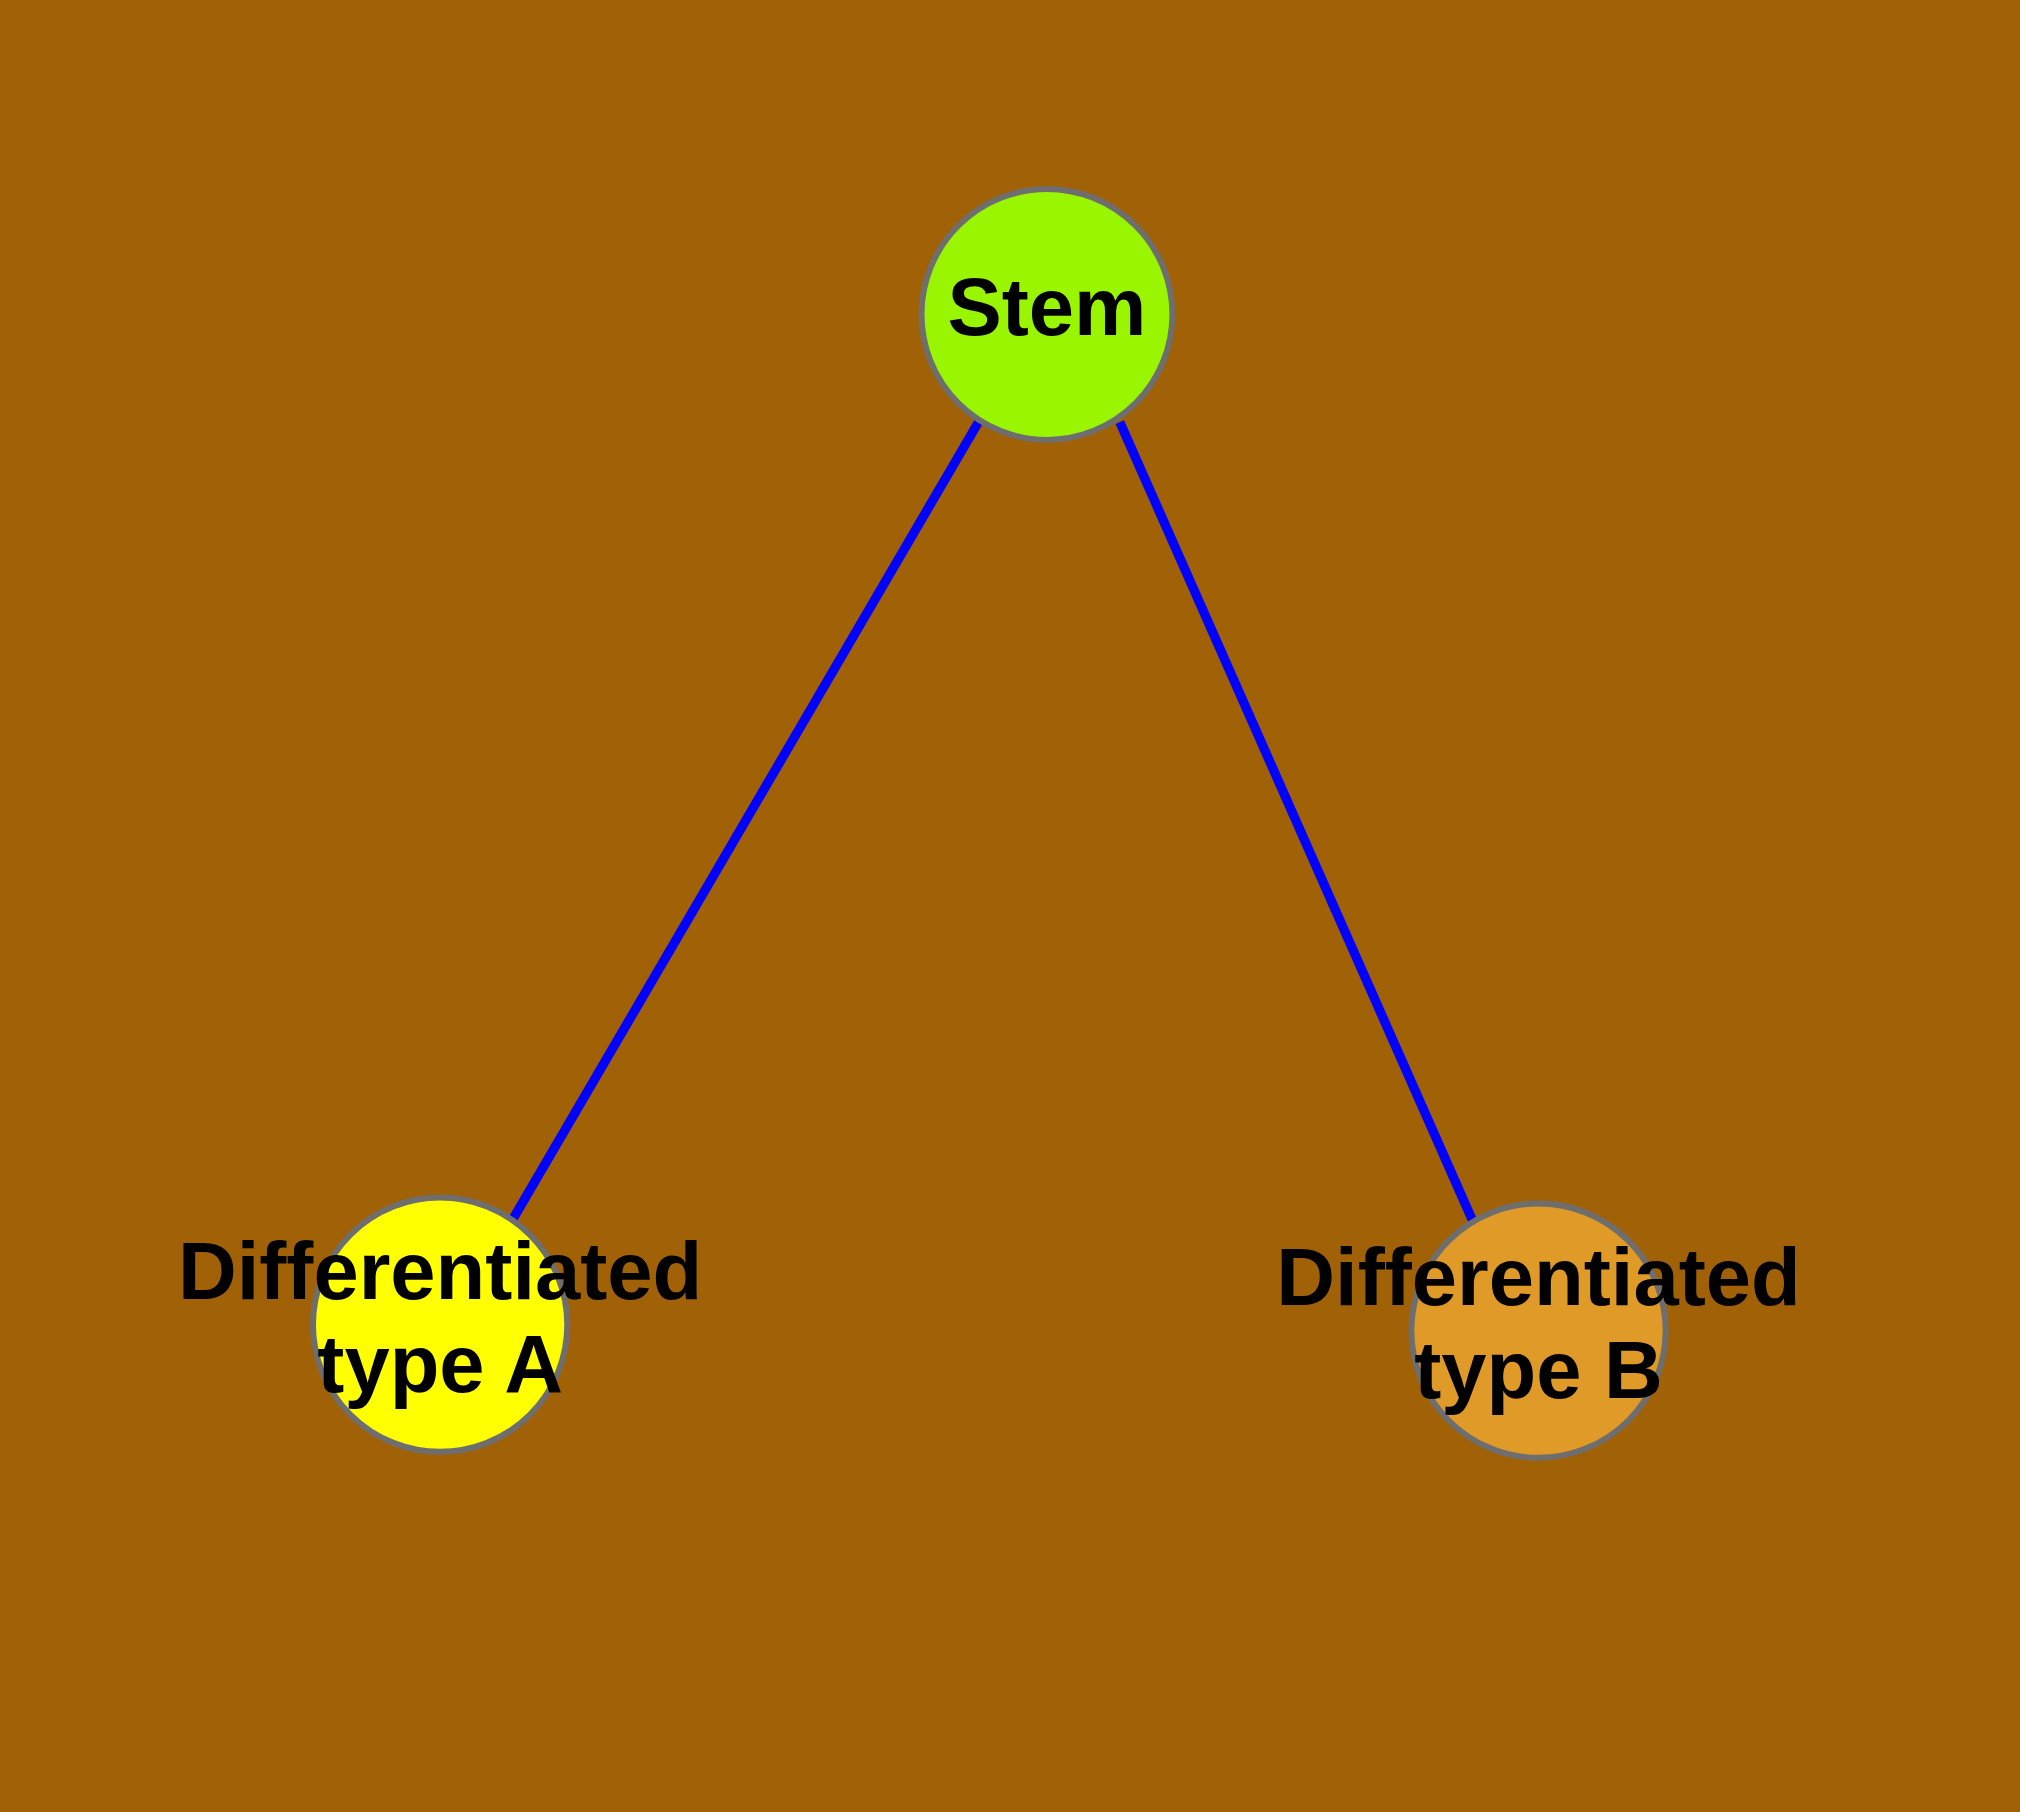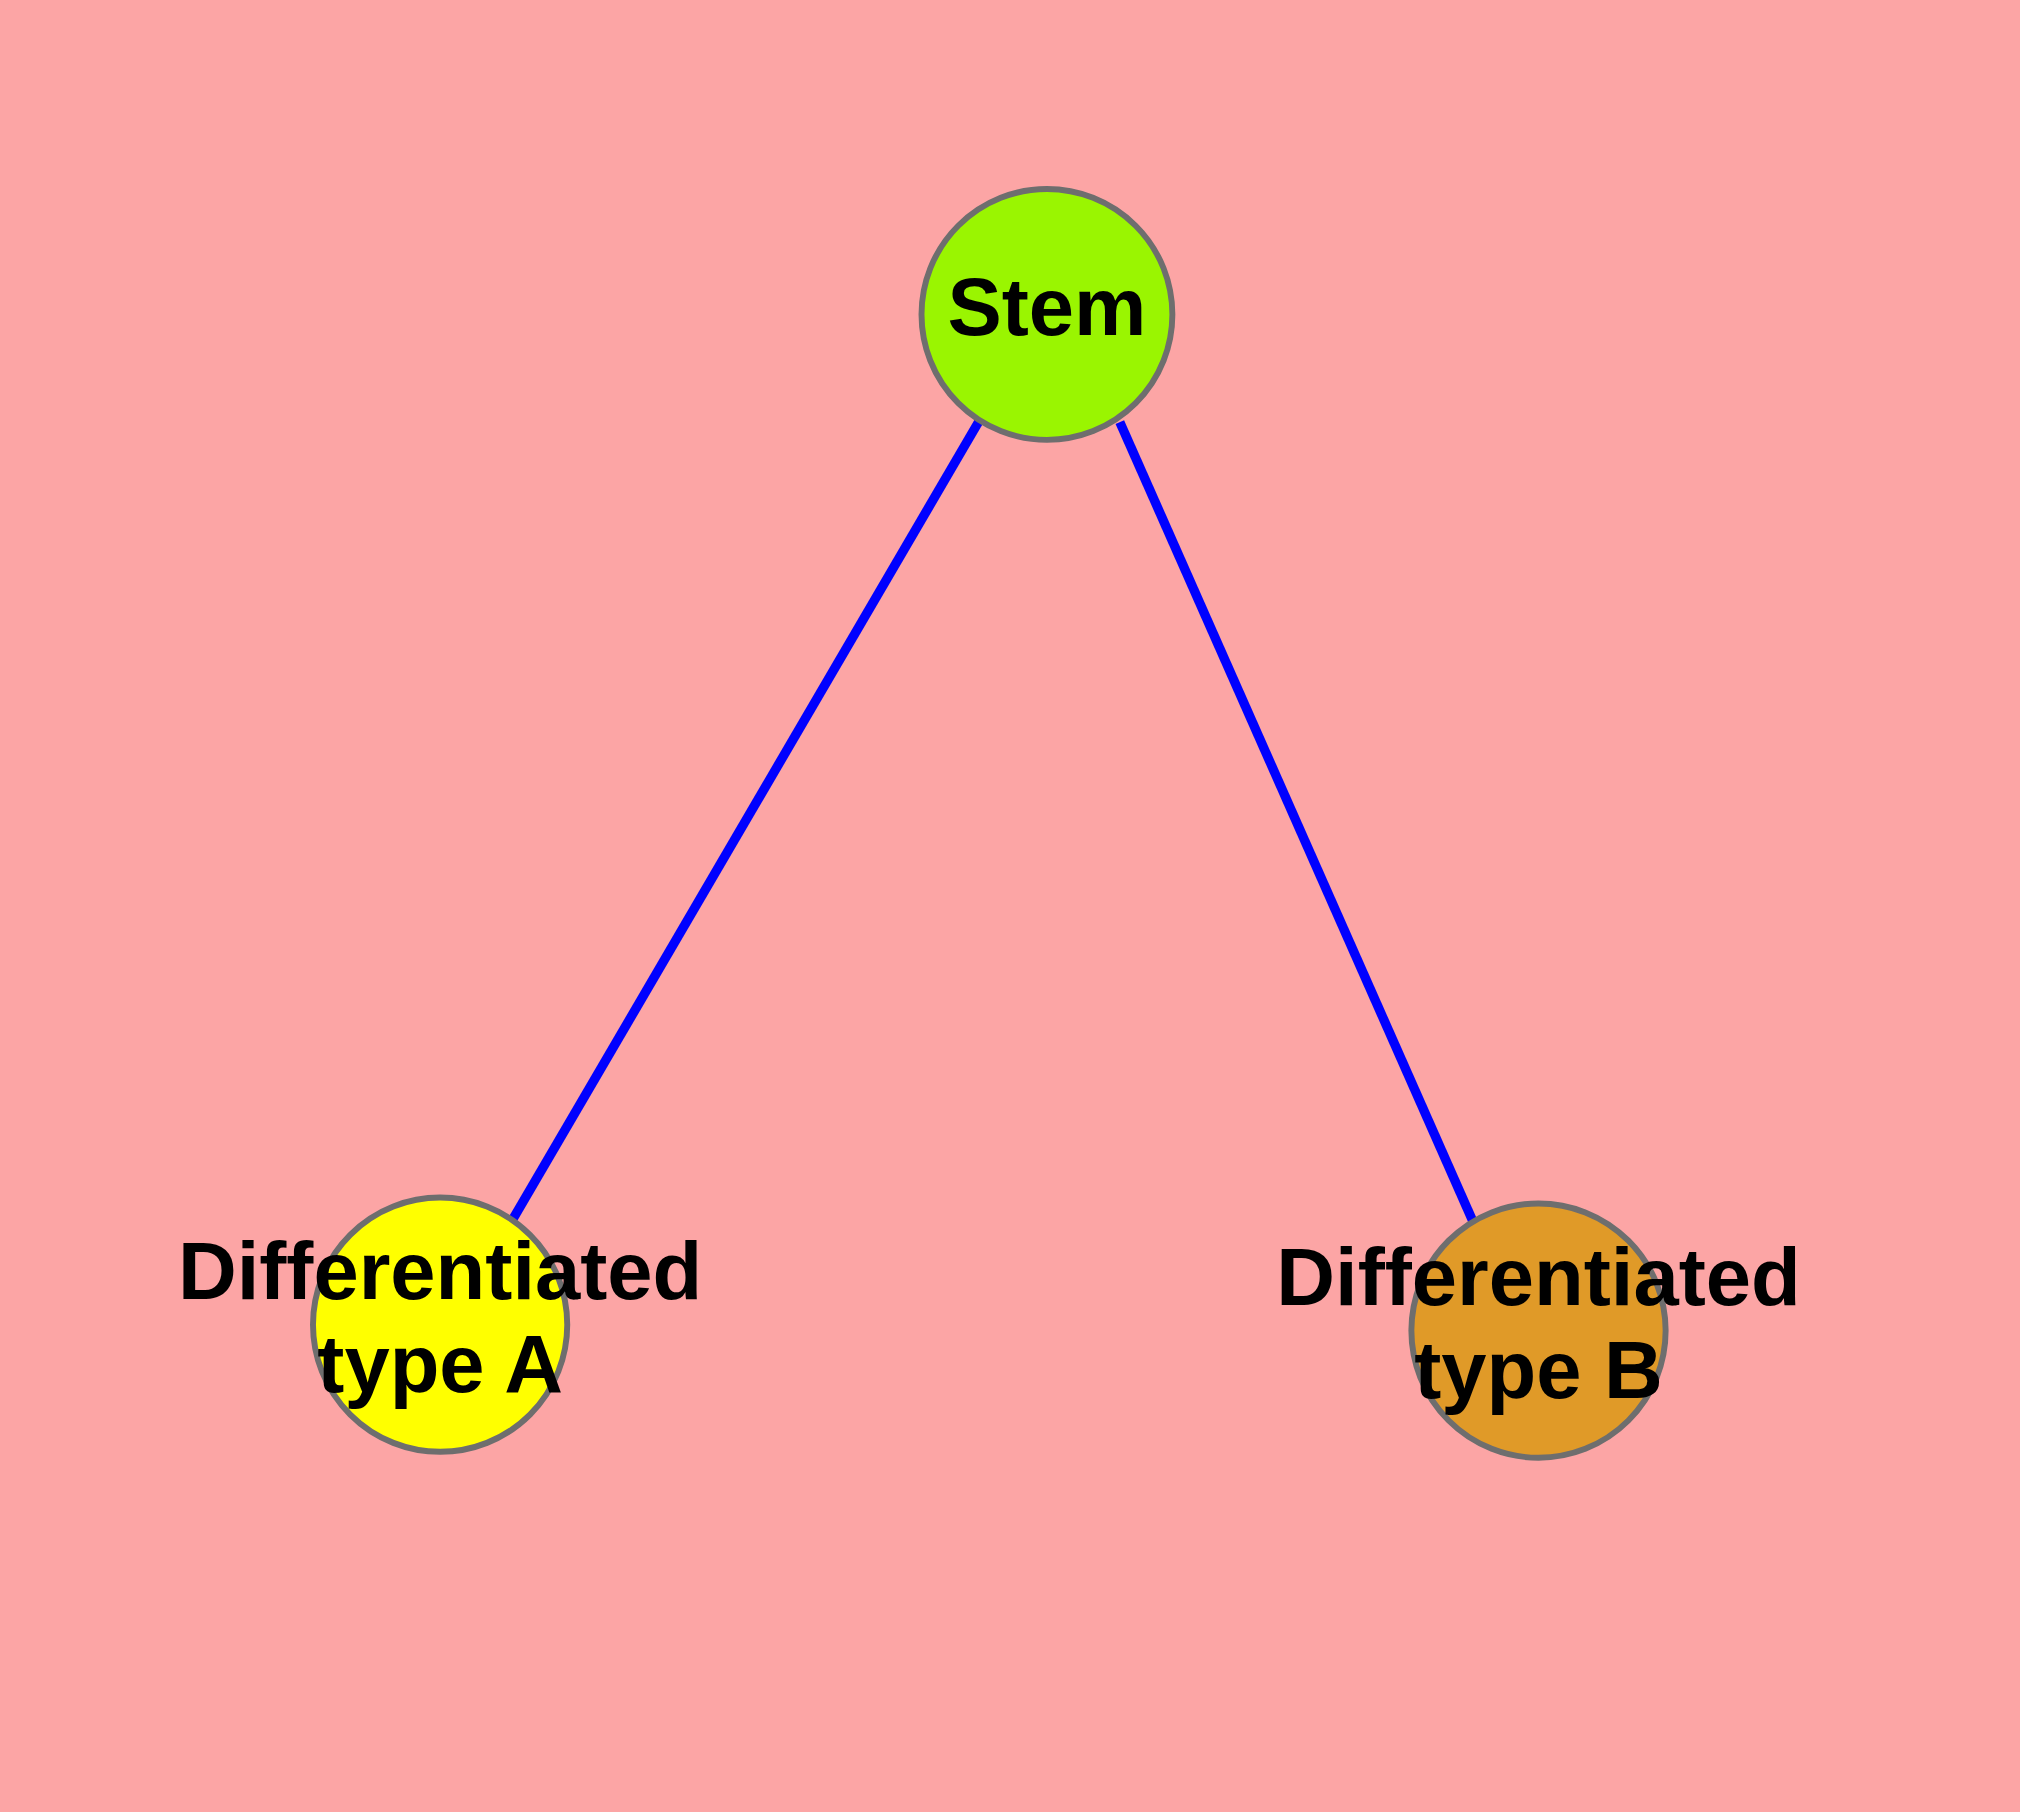--- a/index.html
+++ b/index.html
@@ -31,21 +31,21 @@
     fill: #000000;
     text-anchor: middle;
     dominant-baseline: middle;
     paint-order: normal;
     white-space: pre;
   }
 </style>
 </head>
 <body style="background: rgb(201, 201, 250);">
 
-<div id="canvas" style="background: #fca5a5;">
+<div id="canvas" style="background: #a16207;">
   <svg id="graph-svg" viewBox="0 0 2384 2138">
 
     <g>
       <line stroke-width="11" stroke-linecap="butt" x1="1156" y1="495" x2="604" y2="1440" stroke="#0000ff"></line>
       <line stroke-width="11" stroke-linecap="butt" x1="1321" y1="498" x2="1738" y2="1442" stroke="#0000ff"></line>
     </g>
 
     <g>
 
       <g>

